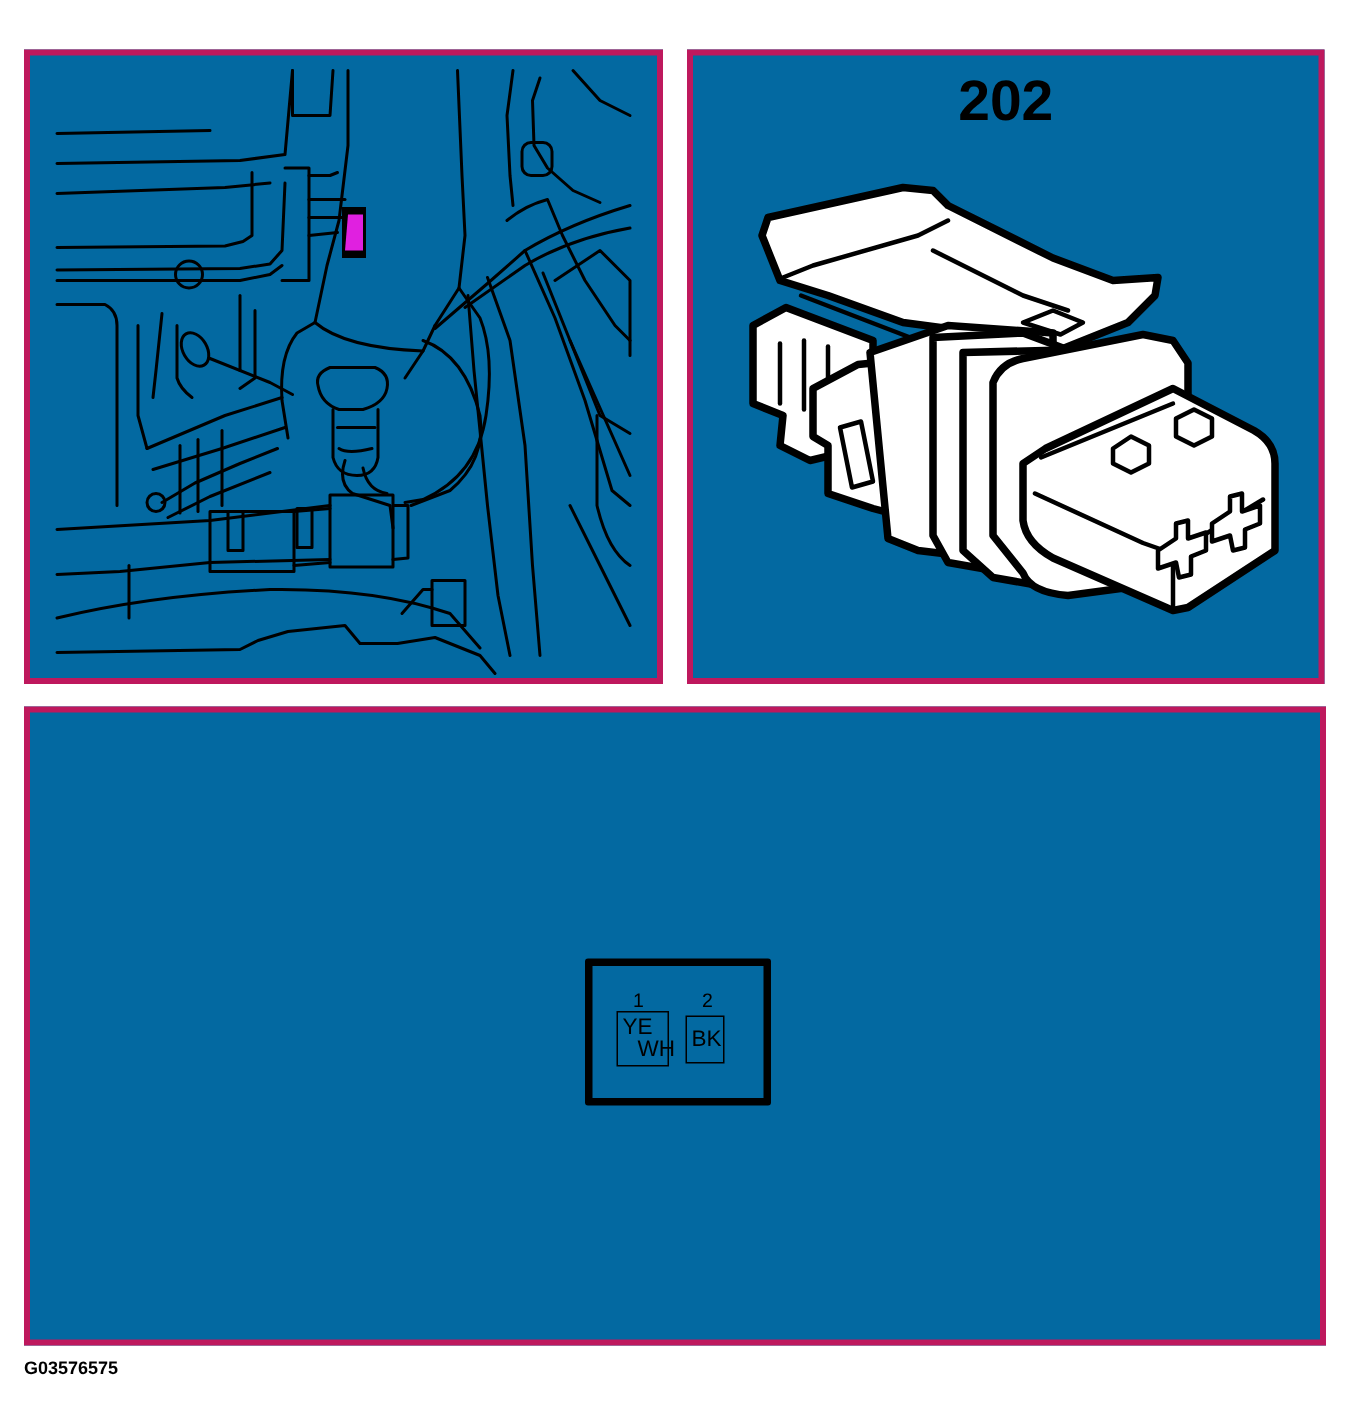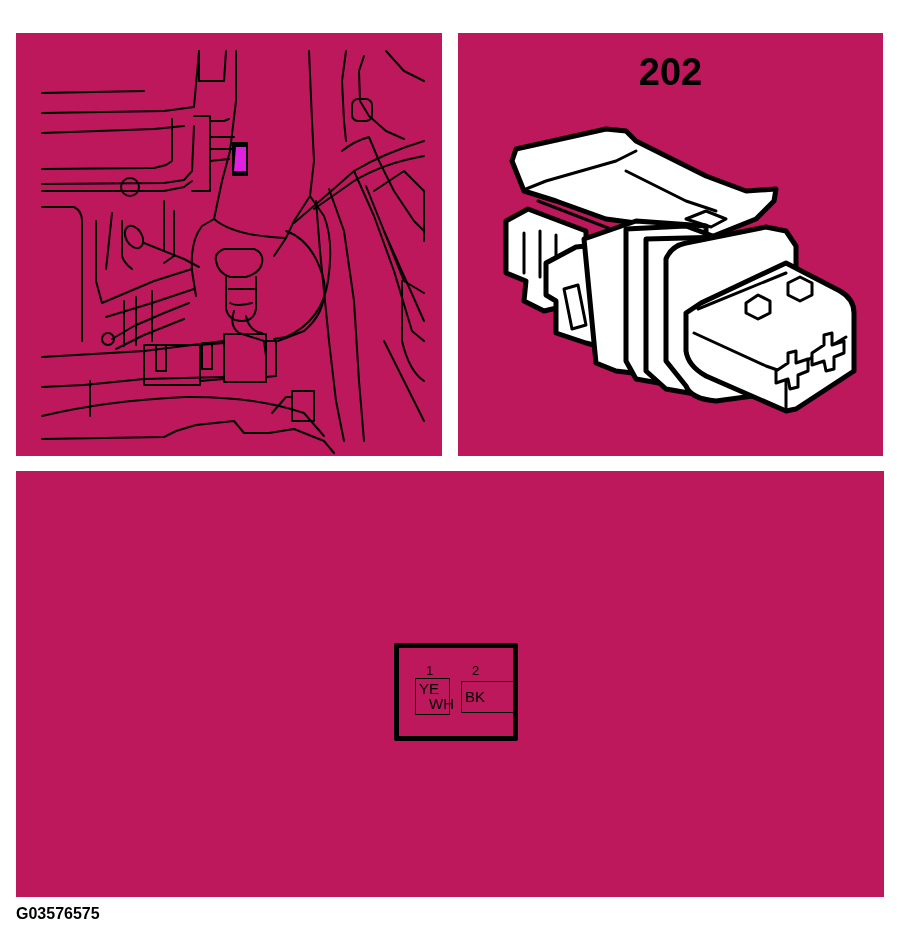--- a/index.html
+++ b/index.html
@@ -1,36 +1,36 @@
 <!DOCTYPE html>
 <html><head>
 <meta charset="utf-8">
 <style>
   html, body { margin:0; padding:0; background:#ffffff; }
   body { width:900px; height:948px; position:relative; overflow:hidden;
          font-family:"Liberation Sans", sans-serif; color:#000; }
-  .panel { position:absolute; border:8px solid #be185d; box-sizing:border-box; background:#be185d;text-decoration:underline; }
+  .panel { position:absolute; border:4px solid #be185d; box-sizing:border-box; background:#0369a1;text-decoration:underline; }
   #panel-location { left:16px; top:33px; width:426px; height:423px; }
   #panel-connector { left:458px; top:33px; width:425px; height:423px; }
   #panel-pinout { left:16px; top:471px; width:868px; height:426px; }
   .panel svg { position:absolute; left:0; top:0; }
   .conn-number { position:absolute; left:0; width:100%; top:10px; text-align:center;
                  font-weight:bold; font-size:38px; letter-spacing:0px; }
   .pinout-box { position:absolute; left:370px; top:164px; width:124px; height:98px;
                 border:5px solid #000; box-sizing:border-box; border-radius:2px; }
   .pin-num { position:absolute; font-size:13px; line-height:13px; }
   .pin-cell { position:absolute; font-size:15px; line-height:16px; text-align:center; }
   #pin1-cell { left:16px; top:30px; width:33px; height:35px;
                border-top:1.5px solid #000; border-bottom:1.5px solid #000;
                border-left:1.5px solid #000; border-right:1.5px solid #000; }
   #pin1-cell .l1 { position:absolute; left:3px; top:2px; }
   #pin1-cell .l2 { position:absolute; left:13px; top:17px; }
-  #pin2-cell { left:62px; top:33px; width:56px; height:32px; border:1.5px solid #000; box-sizing:border-box; }
+  #pin2-cell { left:62px; top:33px; width:26px; height:32px; border:1.5px solid #000; box-sizing:border-box; }
   #pin2-cell span { position:absolute; left:3px; top:7px; }
-  .figure-id { position:absolute; left:16px; top:905px; font-size:16px; font-weight:bold; }
+  .figure-id { position:absolute; left:16px; top:905px; font-size:12px; font-weight:bold; }
 </style>
 </head>
 <body>
 
 <div class="panel" id="panel-location">
   <svg width="418" height="415" viewBox="0 0 418 415" fill="none" stroke="#000" stroke-width="2" stroke-linejoin="round" stroke-linecap="round">
 
     <path d="M18 52 L120 50"></path>
     <path d="M18 72 L140 70 L170 66 L175 10"></path>
     <path d="M18 92 L130 88 L160 85"></path>

